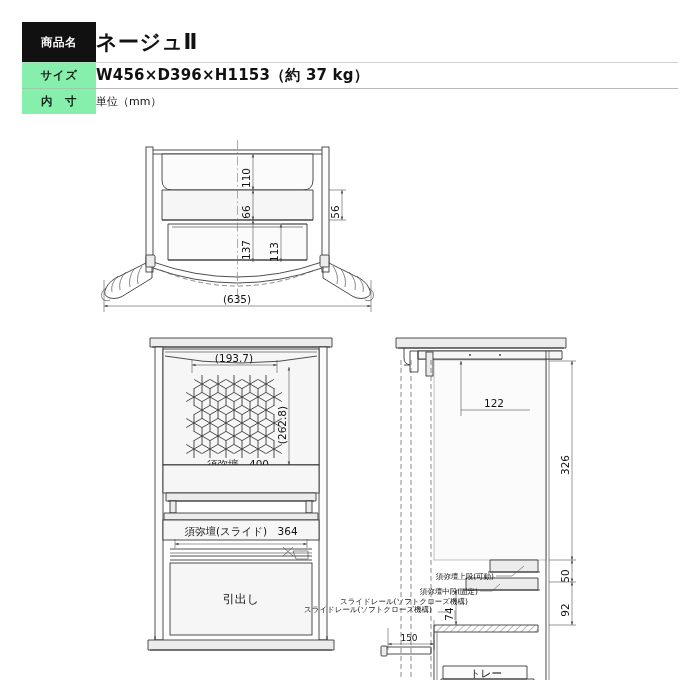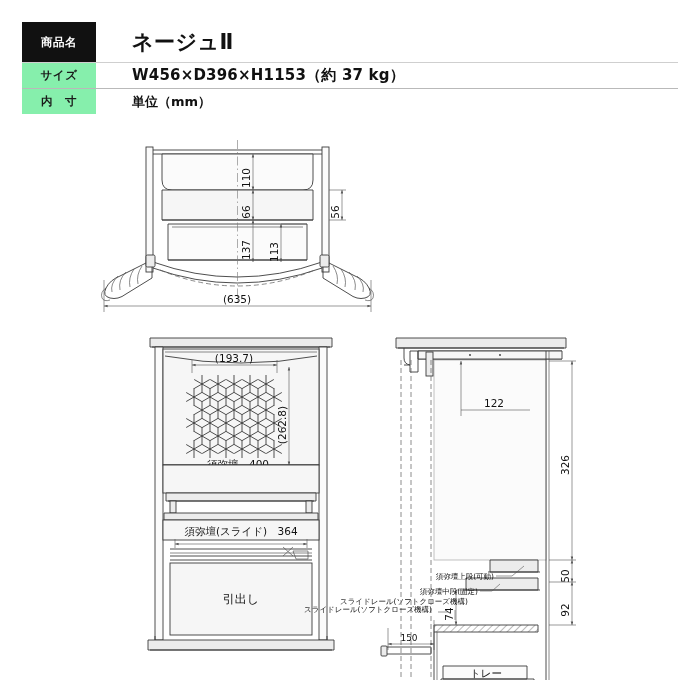--- a/index.html
+++ b/index.html
@@ -20,21 +20,20 @@
   #spec-table {
     position: absolute;
     left: 22px;
     top: 22px;
     width: 656px;
   }
   .spec-row {
     display: flex;
     align-items: stretch;
     border-bottom: 1px solid #b9b9b9;
-    gap: 36px;
   }
   .spec-row.row-name { border-bottom: 1px solid #cfcfcf; }
   .spec-row.row-last { border-bottom: none; }
 
   .spec-key {
     width: 74px;
     flex: 0 0 74px;
     display: flex;
     align-items: center;
     justify-content: center;
@@ -56,21 +55,21 @@
   }
   .row-name .spec-key { height: 40px; }
   .row-name .spec-val {
     font-size: 21px;
     font-weight: bold;
     letter-spacing: 0.5px;
   }
   .row-size .spec-key, .row-size .spec-val { height: 25px; }
   .row-size .spec-val { font-size: 15px; font-weight: bold; letter-spacing: 0.2px;}
   .row-inner .spec-key, .row-inner .spec-val { height: 25px; }
-  .row-inner .spec-val { font-size: 13px; font-weight: bold; }
+  .row-inner .spec-val { font-size: 11px; font-weight: normal; }
 
   
   #drawings {
     position: absolute;
     left: 0;
     top: 120px;
     width: 575px;
     height: 560px;
   }
   svg { display: block; }

